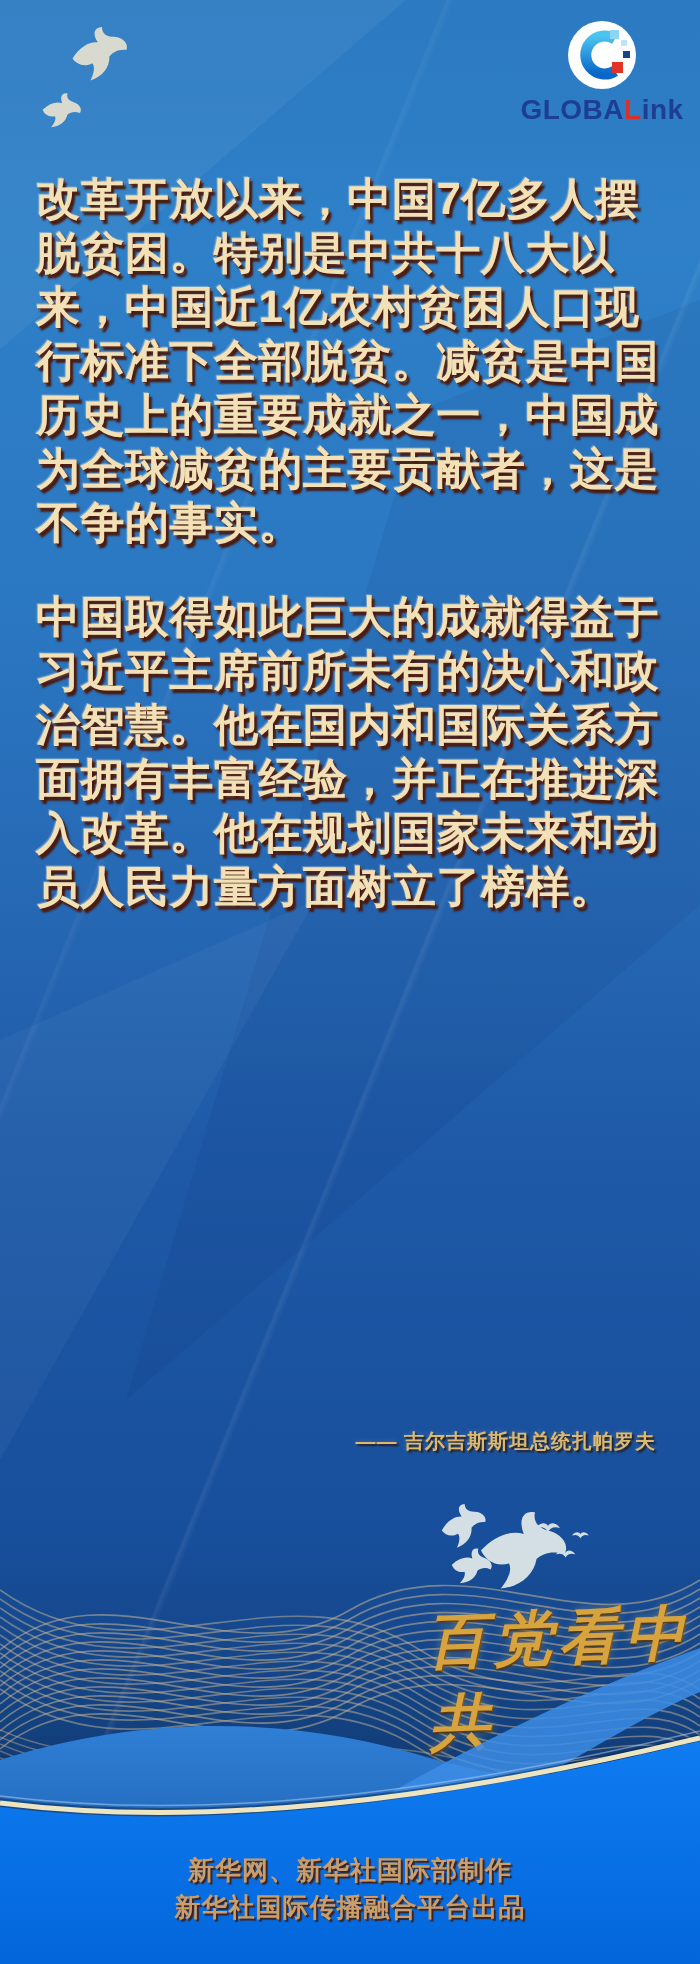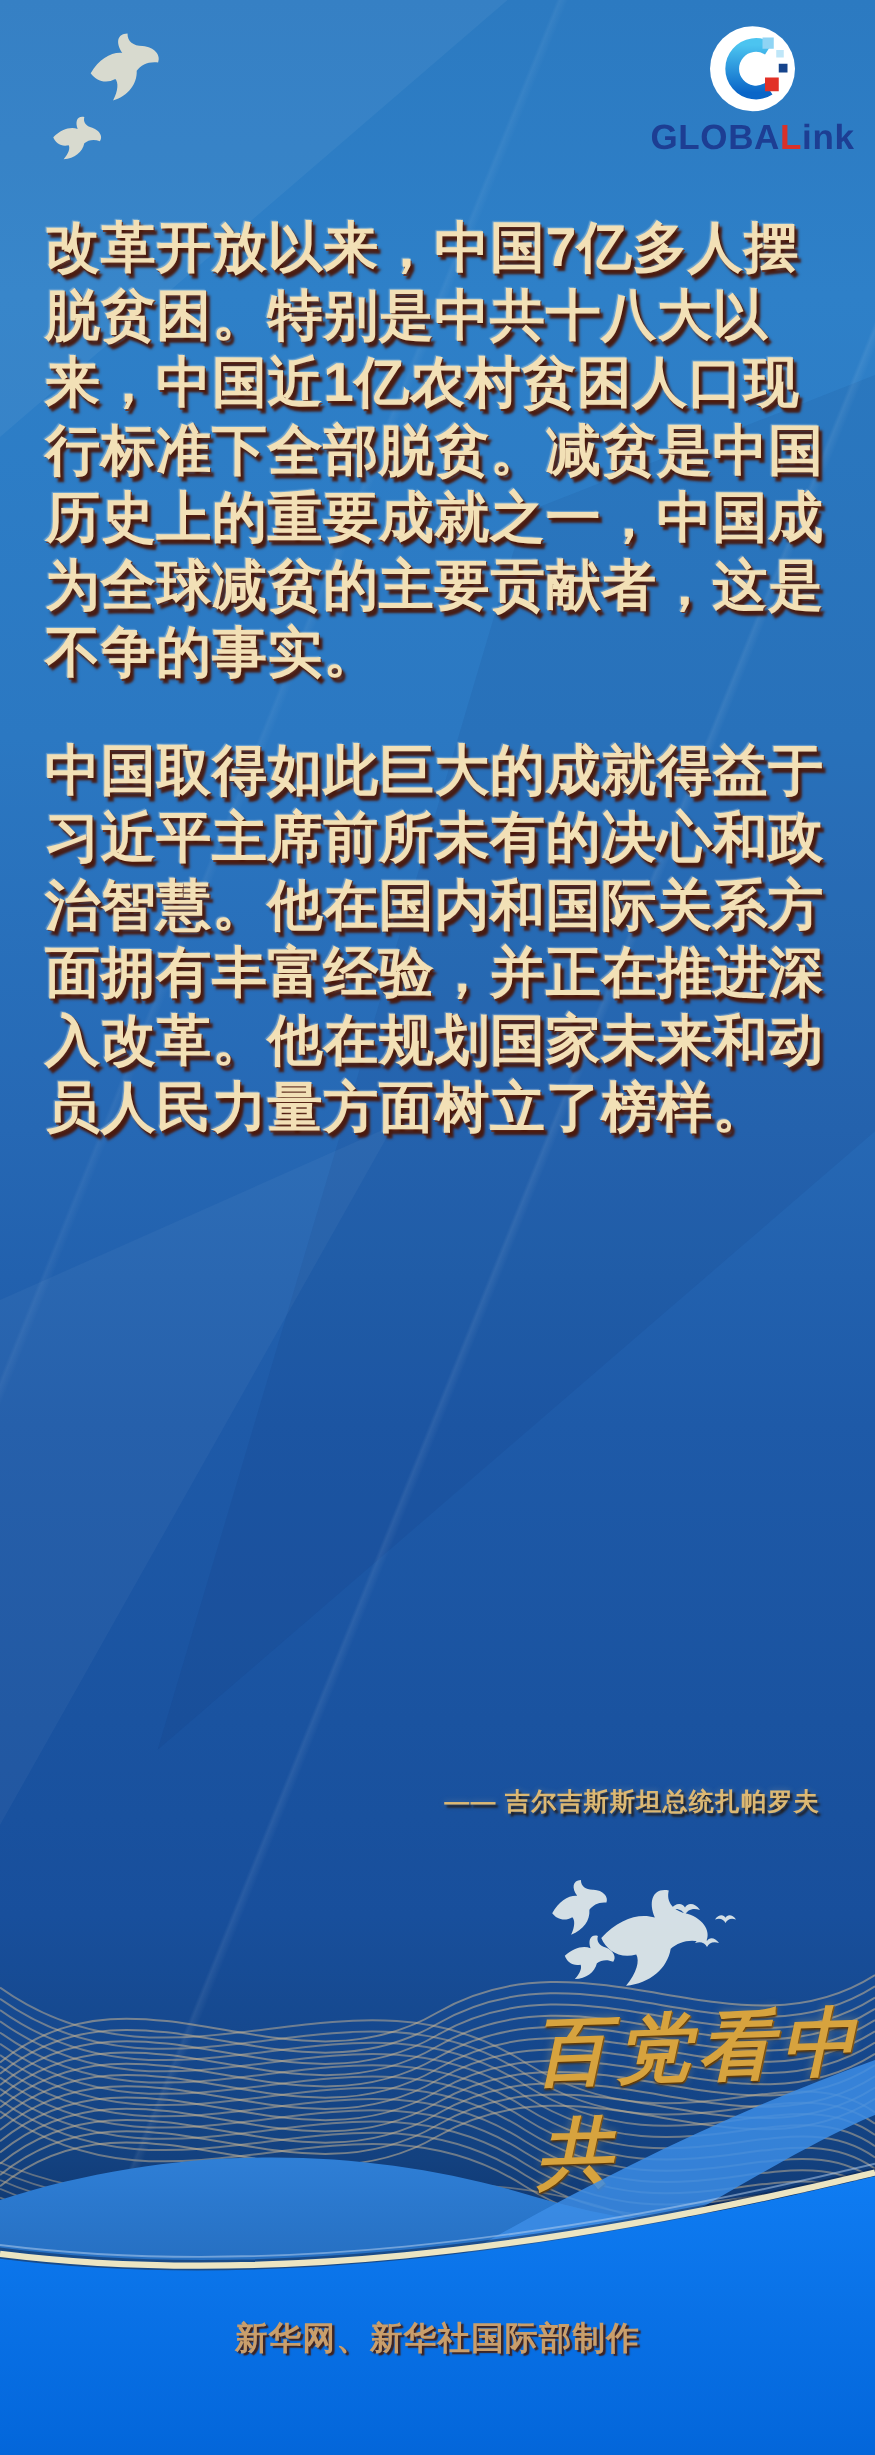--- a/index.html
+++ b/index.html
@@ -186,15 +186,16 @@
     <path d="M0 158 C200 184 430 158 700 94 L700 112 C430 176 200 200 0 176 Z" fill="rgba(8,28,66,0.45)"></path>
 
     <path d="M0 167 C200 192 430 166 700 101 L700 324 L0 324 Z" fill="url(#footGrad)"></path>
 
     <path d="M0 163 C200 188 430 163 700 98" fill="none" stroke="#ece5c2" stroke-width="5"></path>
     <path d="M0 156 C200 181 430 156 700 91" fill="none" stroke="#bcd4f0" stroke-width="1.5" opacity="0.5"></path>
   </svg>
 
   <div class="footer-credits">
     <div>新华网、新华社国际部制作</div>
+    <div>新华社国际传播融合平台出品</div>
   </div>
 
 </div>
 
 </body></html>

